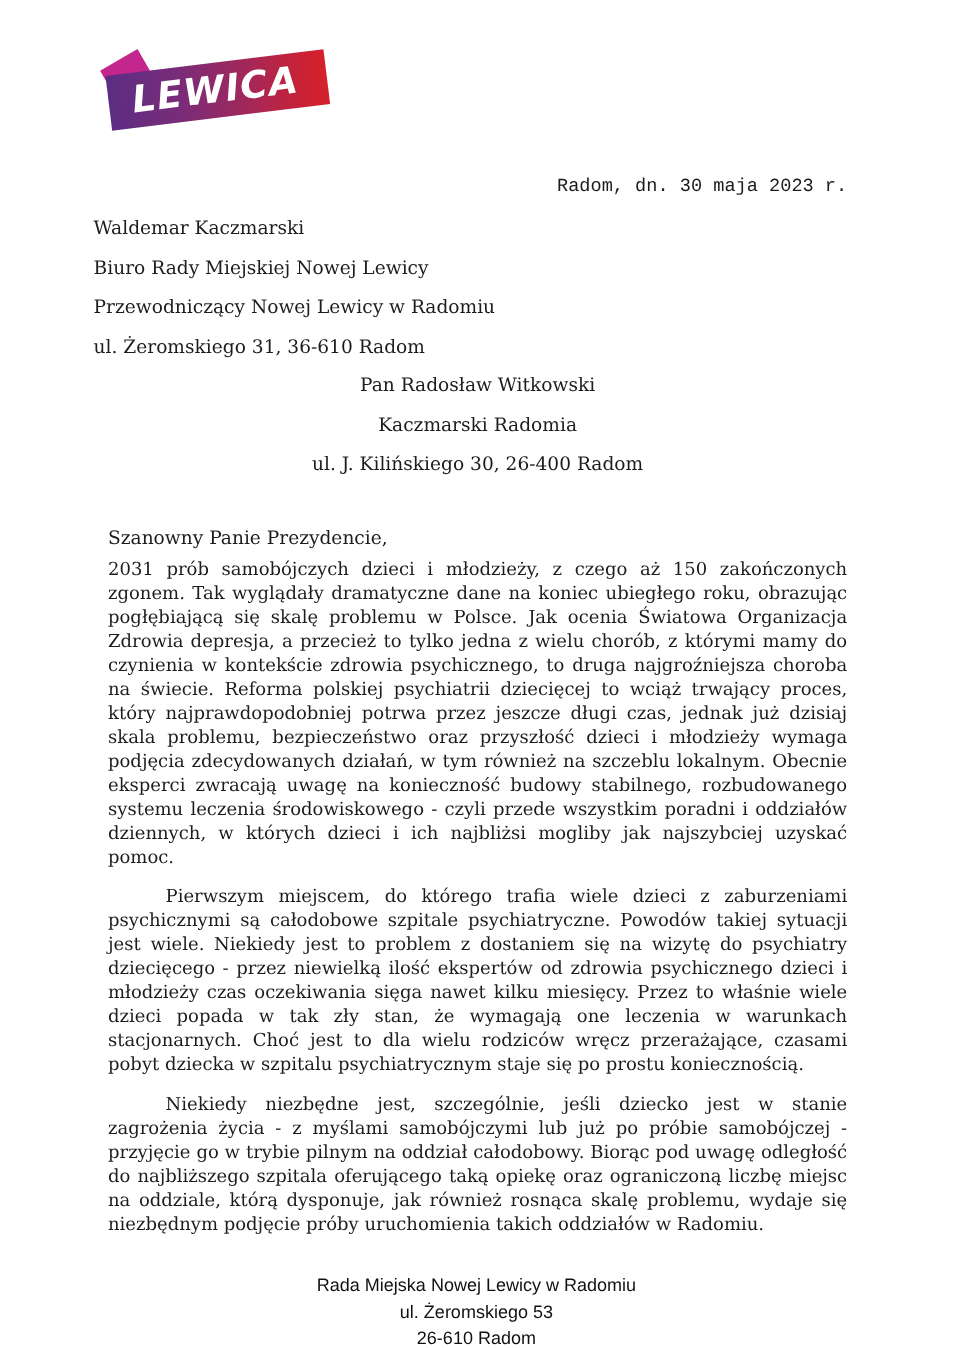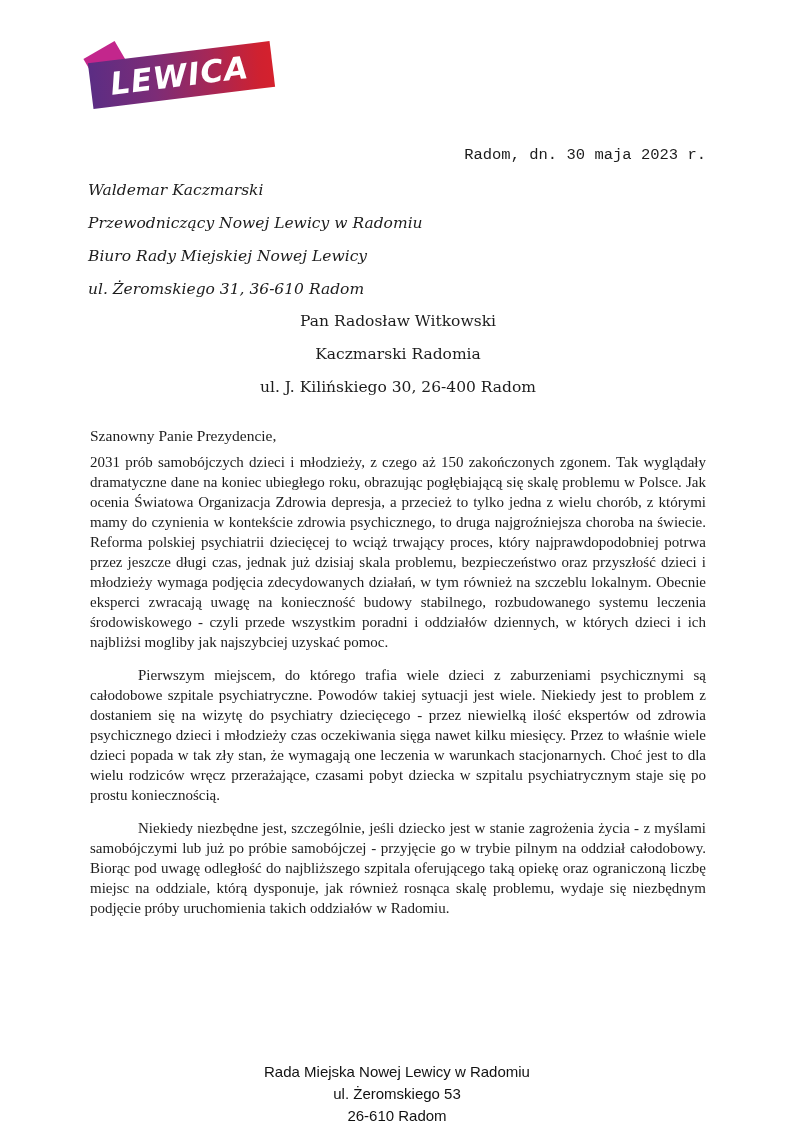--- a/index.html
+++ b/index.html
@@ -65,43 +65,41 @@
     top: 146px;
     left: 90px;
     width: 616px;
     text-align: right;
     font-size: 15.5px;
     font-family: Liberation Mono, monospace;
   }
   .sender {
     position: absolute;
     top: 174px;
-    left: 88px;
+    left: 78px;
     width: 450px;
     font-size: 15.5px;
     line-height: 33px;
-    font-style: italic;
   }
   .recipient {
     position: absolute;
     top: 305px;
     left: 90px;
     width: 616px;
     text-align: center;
     font-size: 15.5px;
     line-height: 33px;
   }
   .letter-body {
     position: absolute;
-    top: 426px;
+    top: 438px;
     left: 90px;
     width: 616px;
     font-size: 15px;
     line-height: 20px;
-    font-family: Liberation Serif, serif;
   }
   .salutation {
     margin: 0 0 6px 0;
     font-size: 15.5px;
   }
   .letter-body p.para {
     margin: 0 0 13px 0;
     text-align: justify;
   }
   .letter-body p.para.indent {
@@ -131,22 +129,22 @@
     <div class="logo-fold"></div>
     <div class="logo-banner">
       <span class="logo-text">LEWICA</span>
     </div>
   </div>
 
   <div class="date-line">Radom, dn. 30 maja 2023 r.</div>
 
   <div class="sender">
     <div>Waldemar Kaczmarski</div>
+    <div>Biuro Rady Miejskiej Nowej Lewicy</div>
     <div>Przewodniczący Nowej Lewicy w Radomiu</div>
-    <div>Biuro Rady Miejskiej Nowej Lewicy</div>
     <div>ul. Żeromskiego 31, 36-610 Radom</div>
   </div>
 
   <div class="recipient">
     <div>Pan Radosław Witkowski</div>
     <div>Kaczmarski Radomia</div>
     <div>ul. J. Kilińskiego 30, 26-400 Radom</div>
   </div>
 
   <div class="letter-body">

